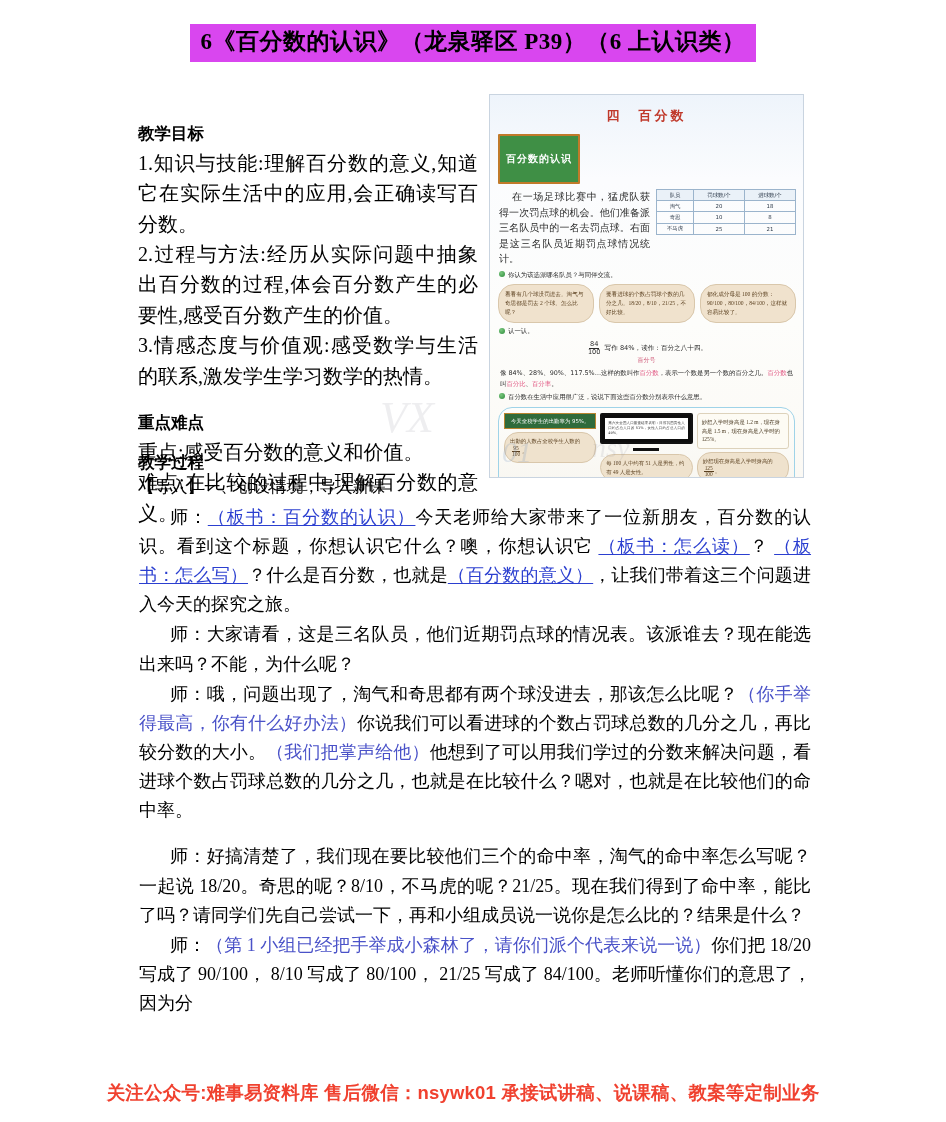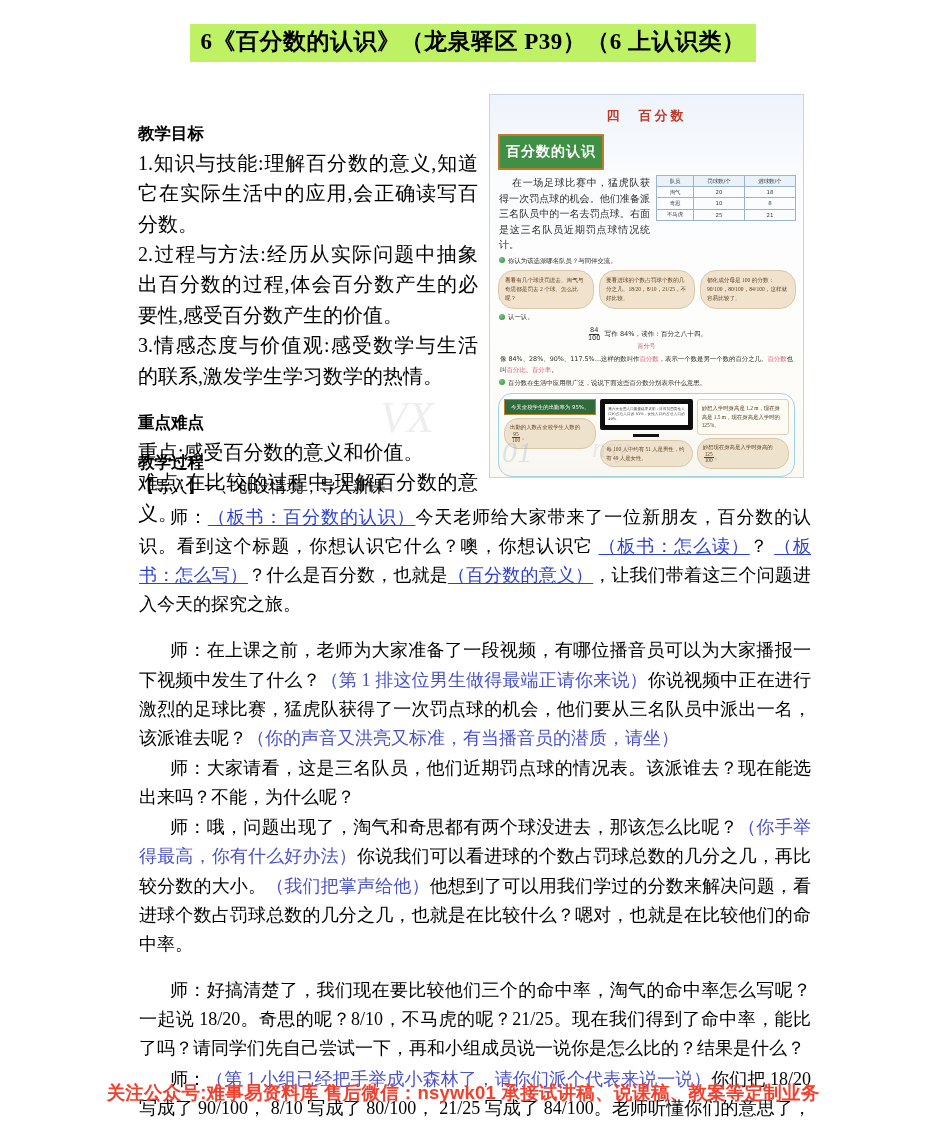--- a/index.html
+++ b/index.html
@@ -19,21 +19,21 @@
   
   .title-wrap {
     position: absolute;
     top: 24px;
     left: 0;
     width: 946px;
     text-align: center;
   }
   .title-banner {
     display: inline-block;
-    background: #bef264;
+    background: #d946ef;
     color: #000000;
     font-weight: bold;
     font-size: 23px;
     letter-spacing: 0.5px;
     padding: 5px 10px 7px 10px;
     line-height: 1.15;
     white-space: nowrap;
   }
 
   
@@ -77,23 +77,23 @@
     margin-top: 12px;
     letter-spacing: 3px;
     font-family: "Liberation Serif", serif;
   }
   .bk-greenlabel {
     display: inline-block;
     margin: 9px 0 0 8px;
     background: #3f8f45;
     border: 2px solid #c07a2a;
     color: #ffffff;
-    font-size: 14px;
-    font-weight: bold;
-    padding: 7px 6px;
+    font-size: 10px;
+    font-weight: bold;
+    padding: 16px 6px;
     letter-spacing: 1px;
     border-radius: 1px;
   }
   .bk-intro-row {
     display: flex;
     margin: 5px 7px 0 9px;
     gap: 6px;
   }
   .bk-intro-text {
     flex: 1;
@@ -425,21 +425,20 @@
 </div>
 
 <div class="wm wm1">VX</div>
 <div class="wm wm2">nsy</div>
 
 <div class="proc">
   <p class="proc-head">教学过程</p>
   <p class="proc-sub">【导入】一、创设情境，导入新课</p>
   <div id="process-paragraphs">
       <p class="para"><span>师：</span><span class="bw">（板书：百分数的认识）</span><span>今天老师给大家带来了一位新朋友，百分数的认识。看到这个标题，你想认识它什么？噢，你想认识它 </span><span class="bw">（板书：怎么读）</span><span>？ </span><span class="bw">（板书：怎么写）</span><span>？什么是百分数，也就是</span><span class="bw">（百分数的意义）</span><span>，让我们带着这三个问题进入今天的探究之旅。</span></p>
-      <p class="para spaced"><span>师：在上课之前，老师为大家准备了一段视频，有哪位播音员可以为大家播报一下视频中发生了什么？</span><span class="aside">（第 1 排这位男生做得最端正请你来说）</span><span>你说视频中正在进行激烈的足球比赛，猛虎队获得了一次罚点球的机会，他们要从三名队员中派出一名，该派谁去呢？</span><span class="aside">（你的声音又洪亮又标准，有当播音员的潜质，请坐）</span></p>
       <p class="para"><span>师：大家请看，这是三名队员，他们近期罚点球的情况表。该派谁去？现在能选出来吗？不能，为什么呢？</span></p>
       <p class="para"><span>师：哦，问题出现了，淘气和奇思都有两个球没进去，那该怎么比呢？</span><span class="aside">（你手举得最高，你有什么好办法）</span><span>你说我们可以看进球的个数占罚球总数的几分之几，再比较分数的大小。</span><span class="aside">（我们把掌声给他）</span><span>他想到了可以用我们学过的分数来解决问题，看进球个数占罚球总数的几分之几，也就是在比较什么？嗯对，也就是在比较他们的命中率。</span></p>
       <p class="para spaced"><span>师：好搞清楚了，我们现在要比较他们三个的命中率，淘气的命中率怎么写呢？一起说 18/20。奇思的呢？8/10，不马虎的呢？21/25。现在我们得到了命中率，能比了吗？请同学们先自己尝试一下，再和小组成员说一说你是怎么比的？结果是什么？</span></p>
       <p class="para"><span>师：</span><span class="aside">（第 1 小组已经把手举成小森林了，请你们派个代表来说一说）</span><span>你们把 18/20 写成了 90/100，  8/10 写成了 80/100，  21/25 写成了 84/100。老师听懂你们的意思了，因为分</span></p>
     </div>
 </div>
 
 <div class="footer">关注公众号:难事易资料库 售后微信：nsywk01 承接试讲稿、说课稿、教案等定制业务</div>
 
 </body></html>

